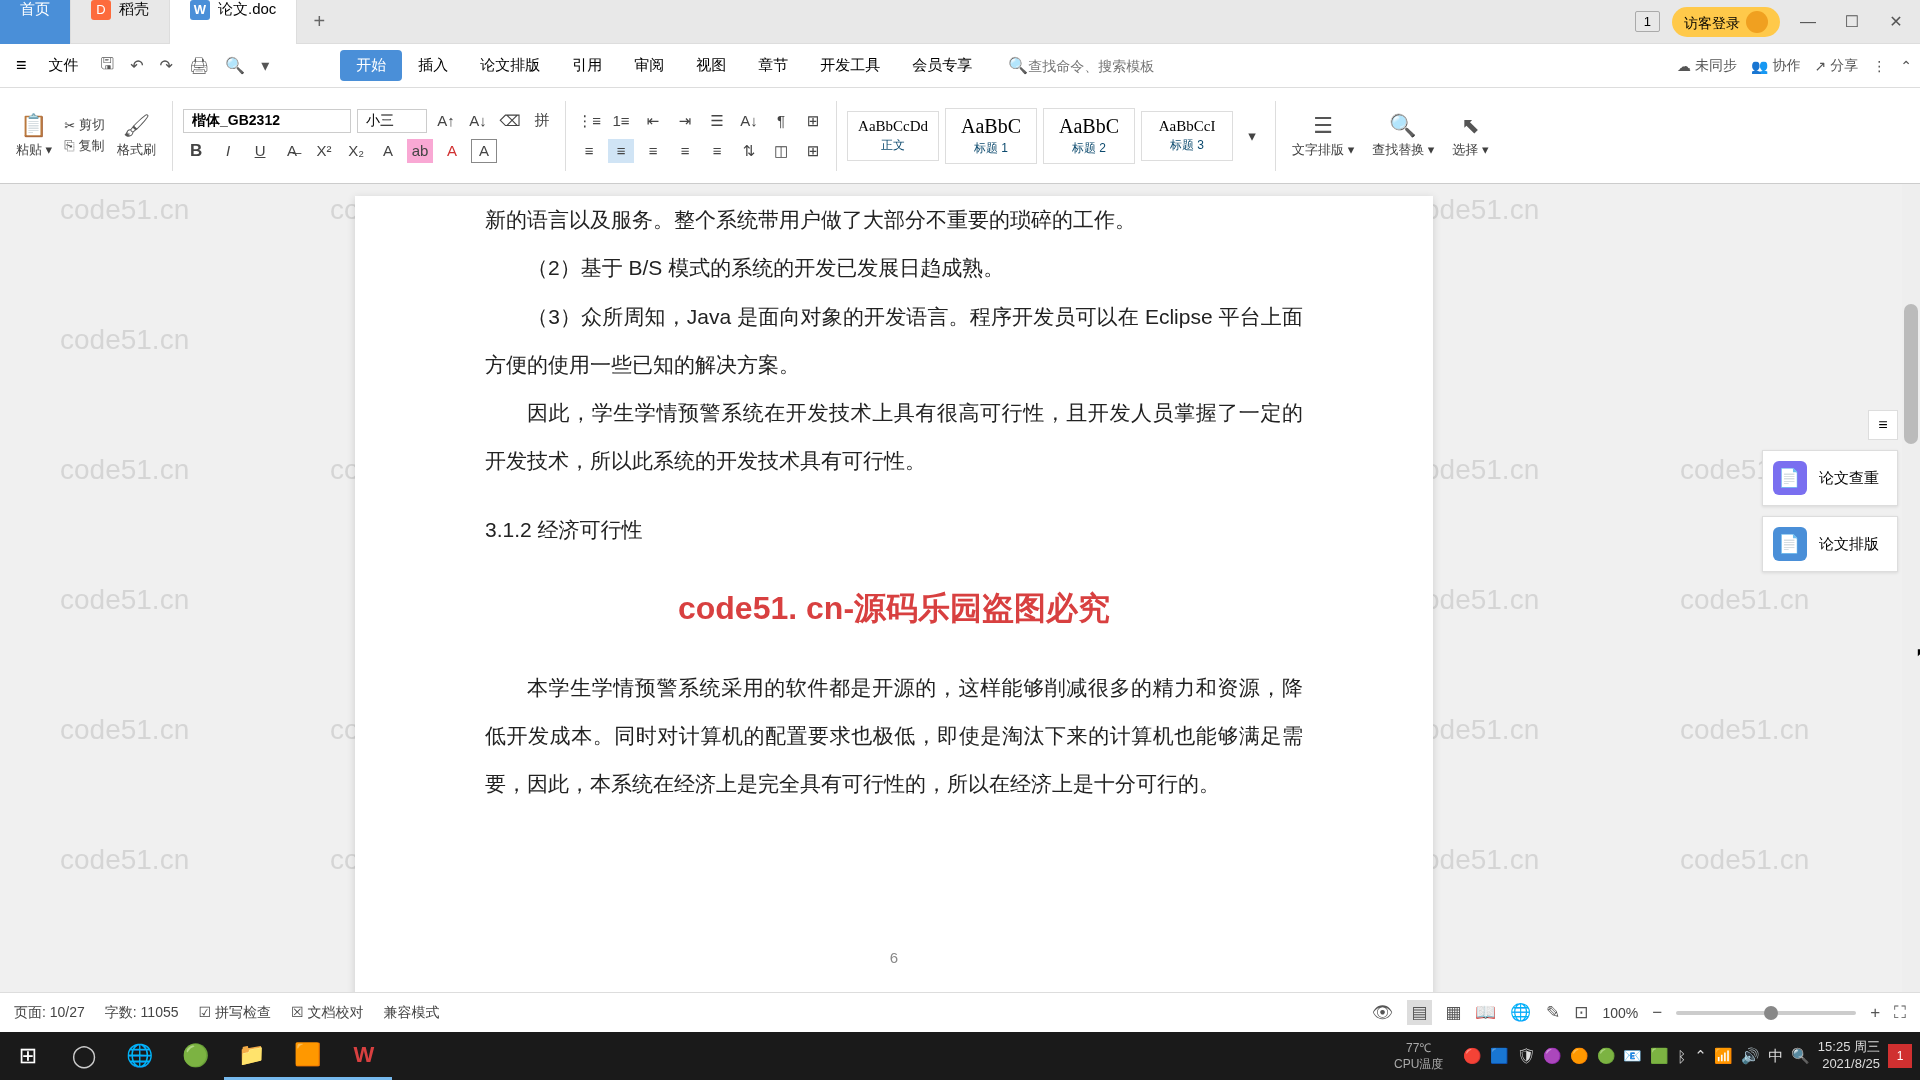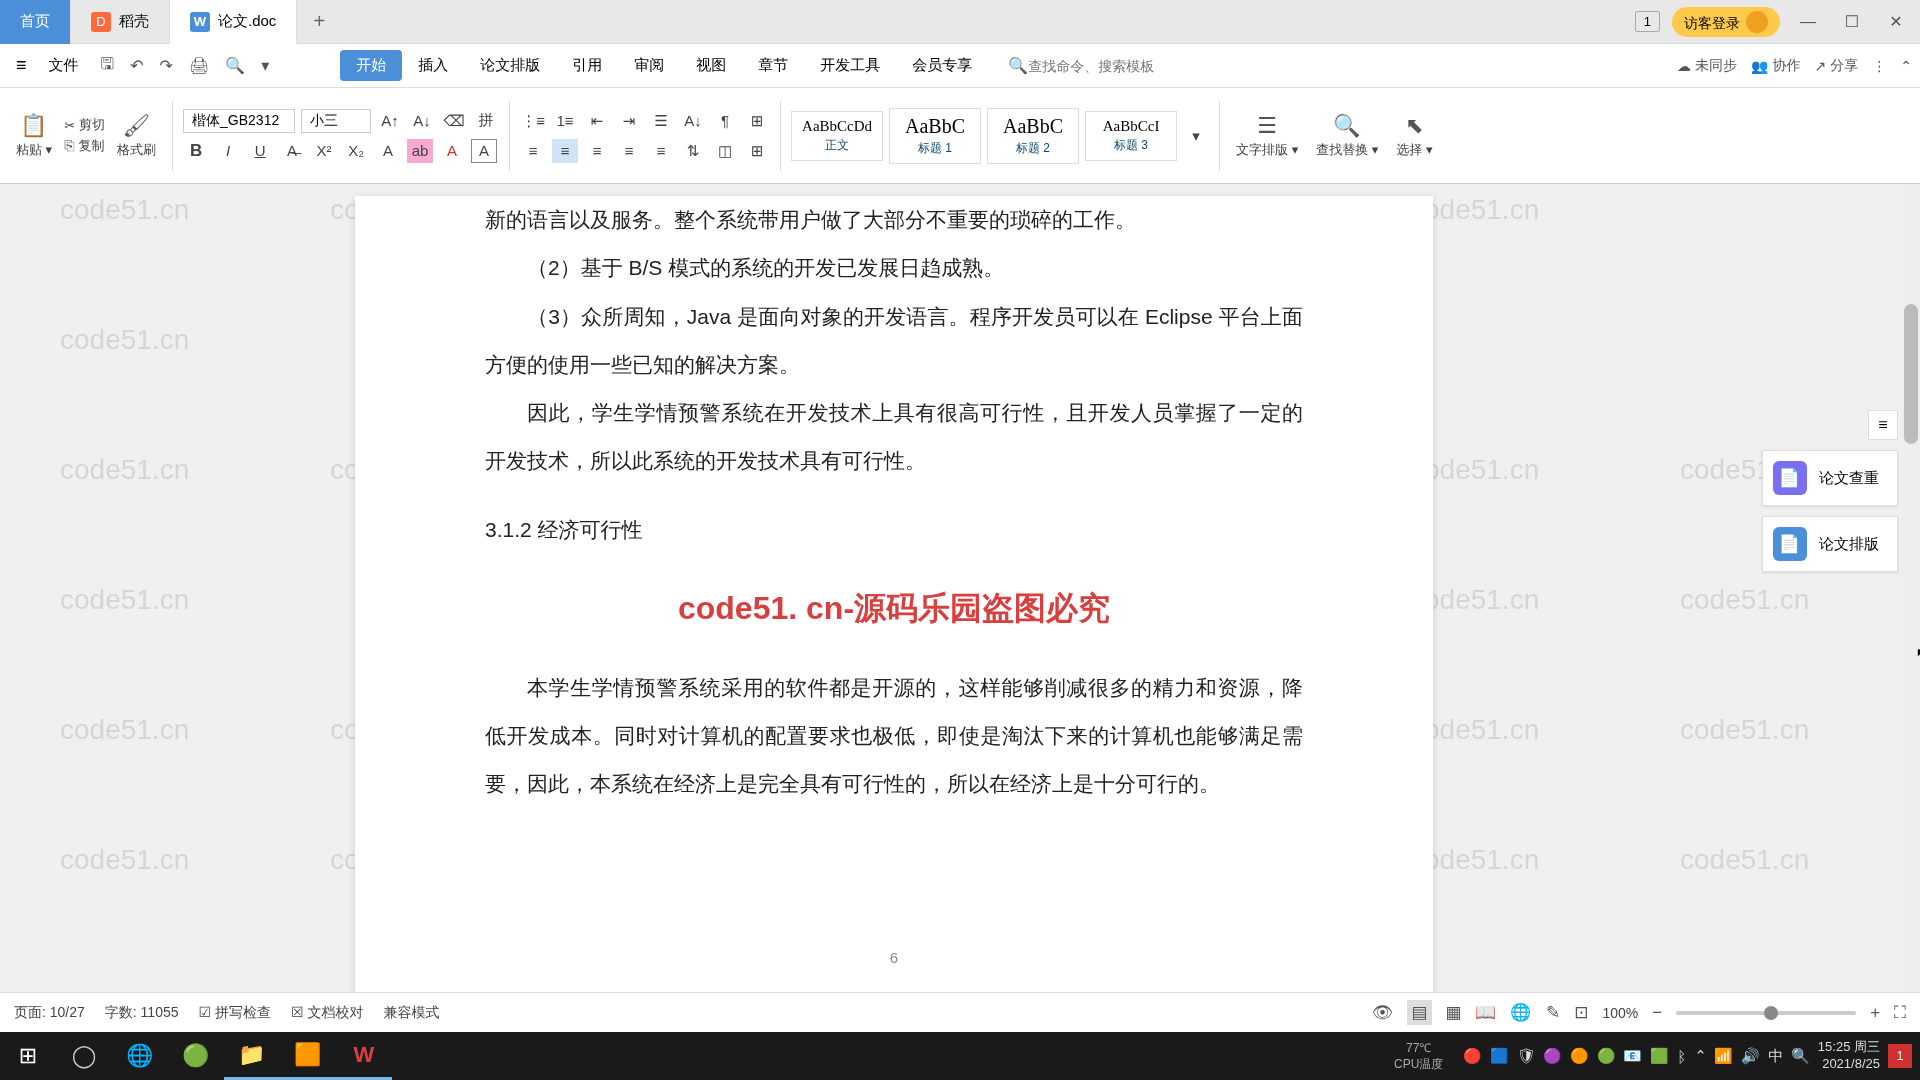--- a/index.html
+++ b/index.html
@@ -1,20 +1,20 @@
 <!DOCTYPE html>
 <html><head>
 <meta charset="utf-8">
 <style>
 * { margin: 0; padding: 0; box-sizing: border-box; font-family: "Microsoft YaHei", sans-serif; }
 body { background: #f5f5f5; width: 1920px; height: 1080px; overflow: hidden; position: relative; }
 
 
 .title-bar { height: 44px; background: #e8e8e8; display: flex; align-items: center; border-bottom: 1px solid #ddd; }
-.tab { height: 44px; display: flex; align-items: center; padding: 0 20px; gap: 8px; font-size: 15px; border-right: 1px solid #ddd; cursor: pointer; }
+.tab { height: 44px; display: flex; padding: 0 20px; gap: 8px; font-size: 15px; border-right: 1px solid #ddd; cursor: pointer; }
 .tab.active-blue { background: #4a8fd8; color: #fff; }
 .tab.doc-active { background: #fff; }
 .tab-icon { width: 20px; height: 20px; display: inline-flex; align-items: center; justify-content: center; font-size: 13px; border-radius: 3px; }
 .tab-icon.orange { background: #fd6b3c; color: #fff; }
 .tab-icon.blue { background: #4a8fd8; color: #fff; font-weight: bold; }
 .tab-add { width: 44px; text-align: center; font-size: 20px; color: #666; cursor: pointer; }
 .title-right { margin-left: auto; display: flex; align-items: center; gap: 12px; padding-right: 8px; }
 .badge-count { border: 1px solid #aaa; padding: 2px 8px; font-size: 13px; border-radius: 2px; }
 .guest-login { background: #ffc94a; padding: 4px 12px; border-radius: 16px; font-size: 14px; display: flex; align-items: flex-end; gap: 6px; }
 .avatar { width: 22px; height: 22px; background: #f0a020; border-radius: 50%; }
@@ -31,21 +31,21 @@
 .search-box { border: none; font-size: 14px; color: #888; width: 180px; background: transparent; }
 .sync-item { font-size: 14px; color: #555; display: flex; align-items: center; gap: 4px; cursor: pointer; }
 
 
 .ribbon { height: 96px; background: #fff; display: flex; align-items: center; padding: 0 10px; border-bottom: 1px solid #ccc; gap: 6px; }
 .ribbon-group { display: flex; flex-direction: column; align-items: center; gap: 2px; padding: 0 6px; }
 .ribbon-btn-stack { display: flex; flex-direction: column; gap: 3px; }
 .ribbon-small { font-size: 13px; display: flex; align-items: center; gap: 4px; cursor: pointer; color: #444; }
 .ribbon-icon { font-size: 22px; color: #555; }
 .ribbon-label { font-size: 13px; color: #404040; }
-.font-select { border: 1px solid #ccc; padding: 3px 8px; font-size: 14px; width: 112px; }
+.font-select { border: 1px solid #ccc; padding: 3px 8px; font-size: 14px; width: 168px; font-weight: bold; }
 .size-select { border: 1px solid #ccc; padding: 3px 8px; font-size: 14px; width: 70px; }
 .ribbon-row { display: flex; gap: 6px; align-items: center; }
 .ribbon-col { display: flex; flex-direction: column; gap: 6px; }
 .icon-btn { width: 26px; height: 24px; display: flex; align-items: center; justify-content: center; font-size: 15px; cursor: pointer; color: #444; }
 .icon-btn.bold { font-weight: bold; font-size: 17px; }
 .style-box { border: 1px solid #ddd; padding: 6px 4px; width: 92px; text-align: center; cursor: pointer; }
 .style-preview { font-size: 15px; font-family: serif; }
 .style-name { font-size: 12px; color: #0c4a6e; margin-top: 2px; }
 .ribbon-sep { width: 1px; height: 70px; background: #ddd; margin: 0 4px; }
 

